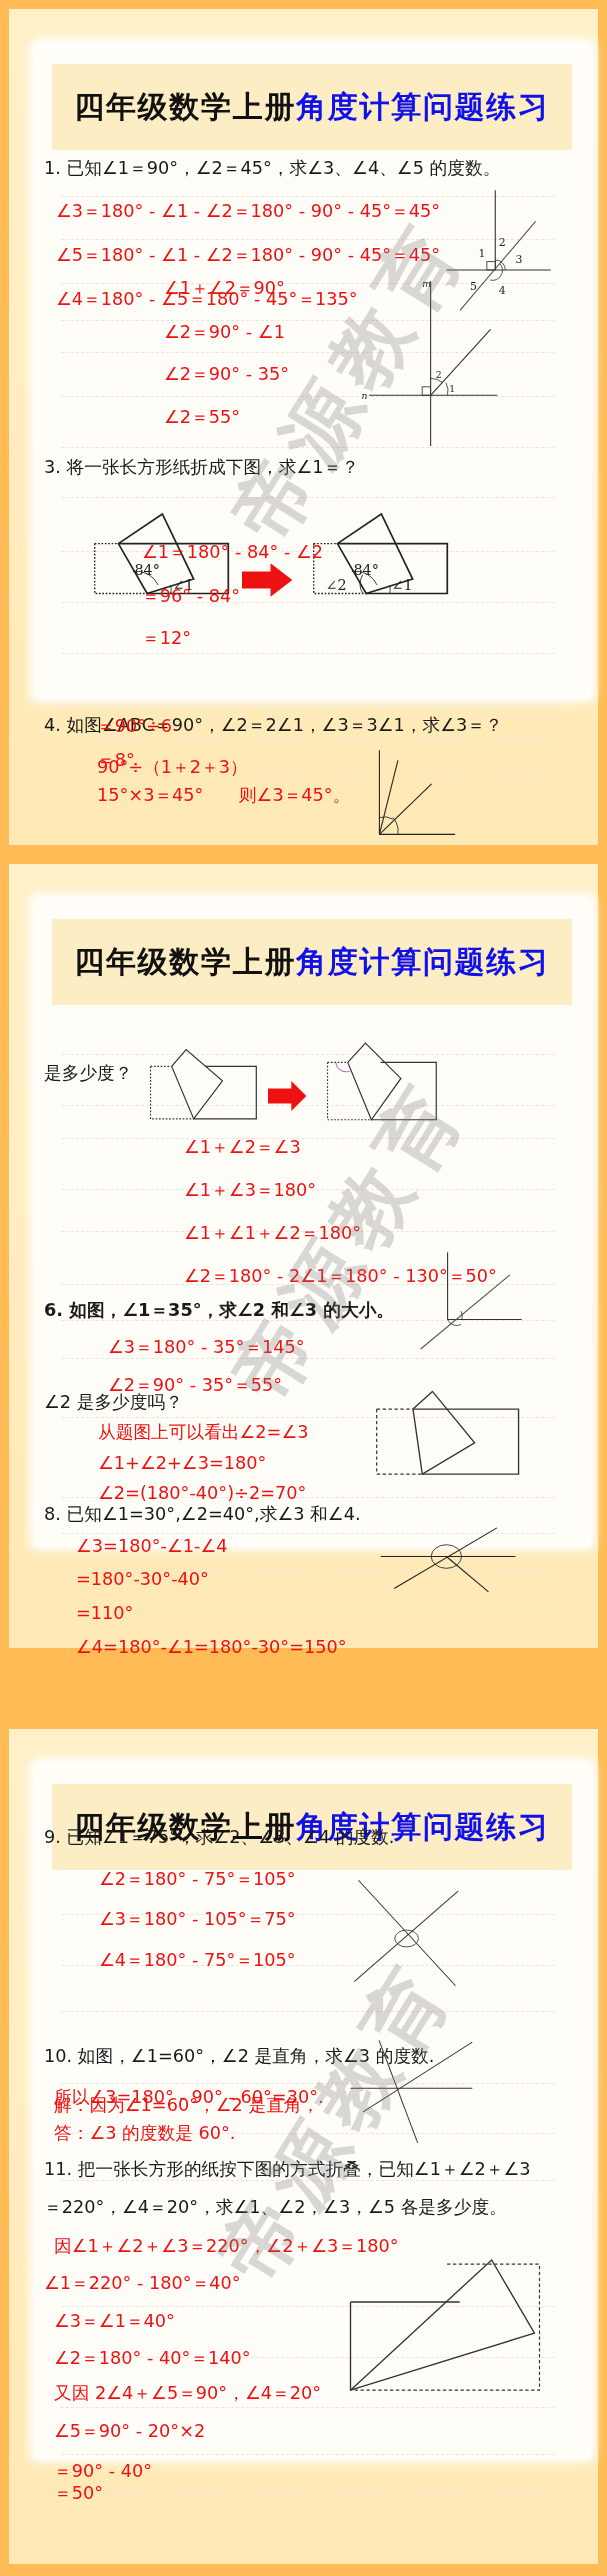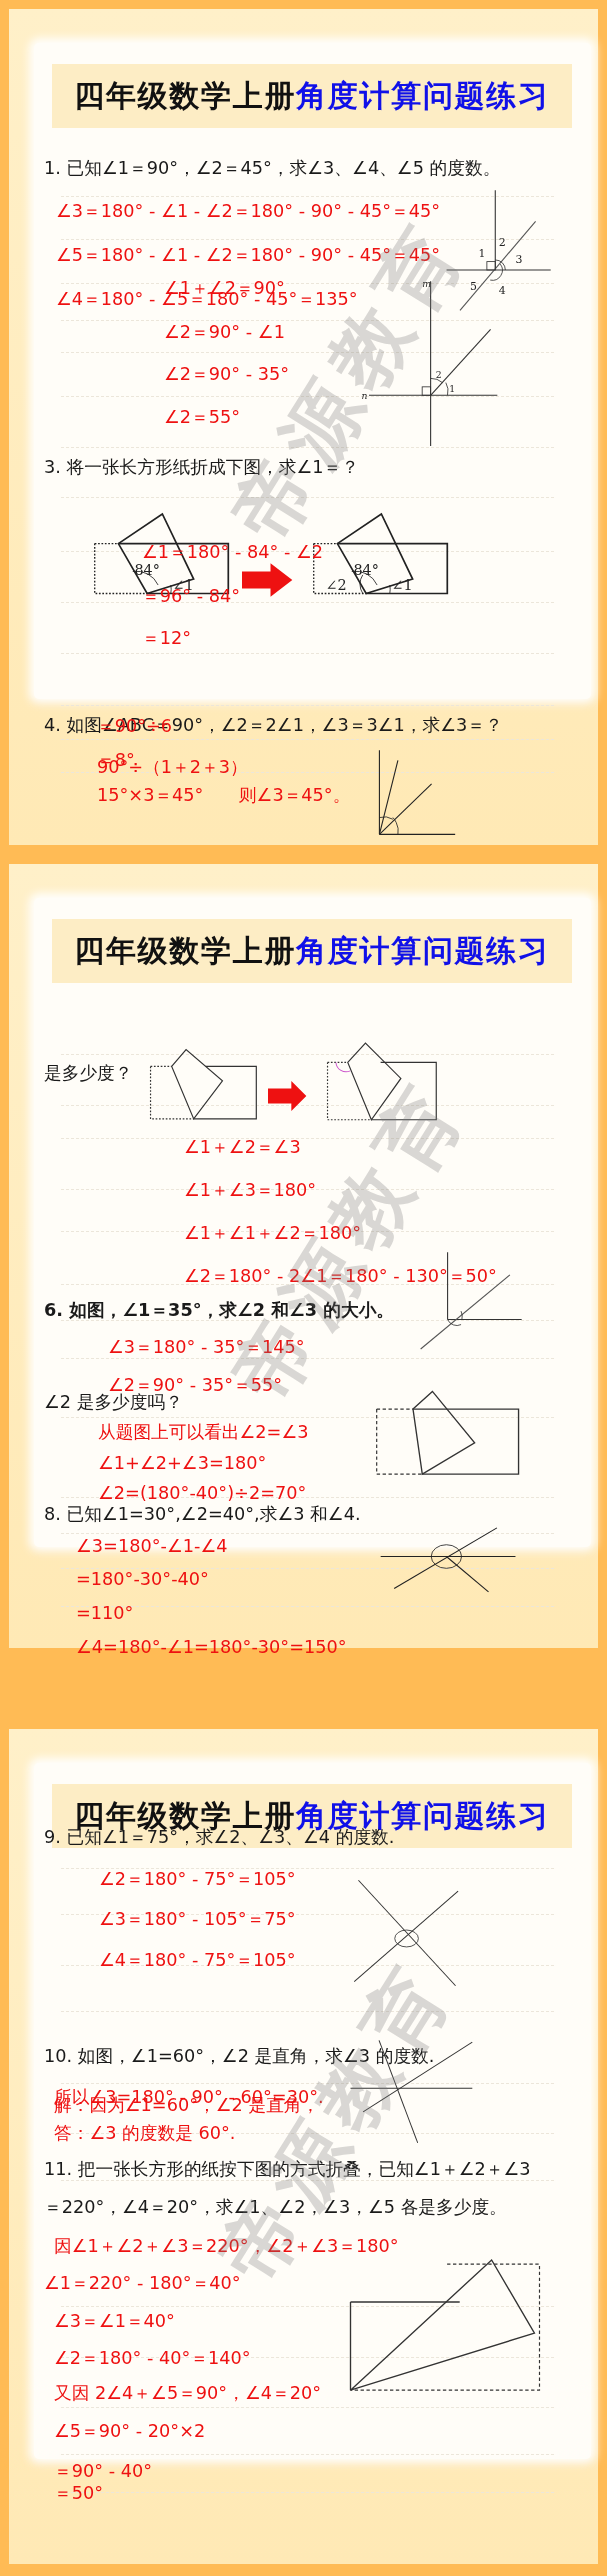--- a/index.html
+++ b/index.html
@@ -11,21 +11,21 @@
     position: absolute; left: 9.3px; width: 589px;
     background: linear-gradient(180deg, #fff0c9 0%, #ffe9b5 100%);
   }
   .paper {
     position: absolute; left: 25px; width: 557px;
     background: #fffdf8;
     border-radius: 5px;
     box-shadow: 0 0 8.4px 5px rgba(255,255,255,0.95), 0 5px 6.7px rgba(240,200,120,0.25);
   }
   .title-band {
-    position: absolute; left: 17.7px; width: 520px; height: 64px;
+    position: absolute; left: 17.7px; width: 520px; height: 86px;
     background: #fdedc5;
     display: flex; align-items: center; justify-content: center;
   }
   .title { font-size: 30px; font-weight: bold; letter-spacing: 1.7px; font-family: "DejaVu Serif", "Liberation Serif", serif; }
   .title .black { color: #111111; }
   .title .blue { color: #1010e8; }
 
   .rule { position: absolute; height: 0; border-top: 1.7px dashed #ece6da; }
 
   .q { position: absolute; font-size: 17.7px; color: #1a1a1a; white-space: nowrap; line-height: 1.25; }

